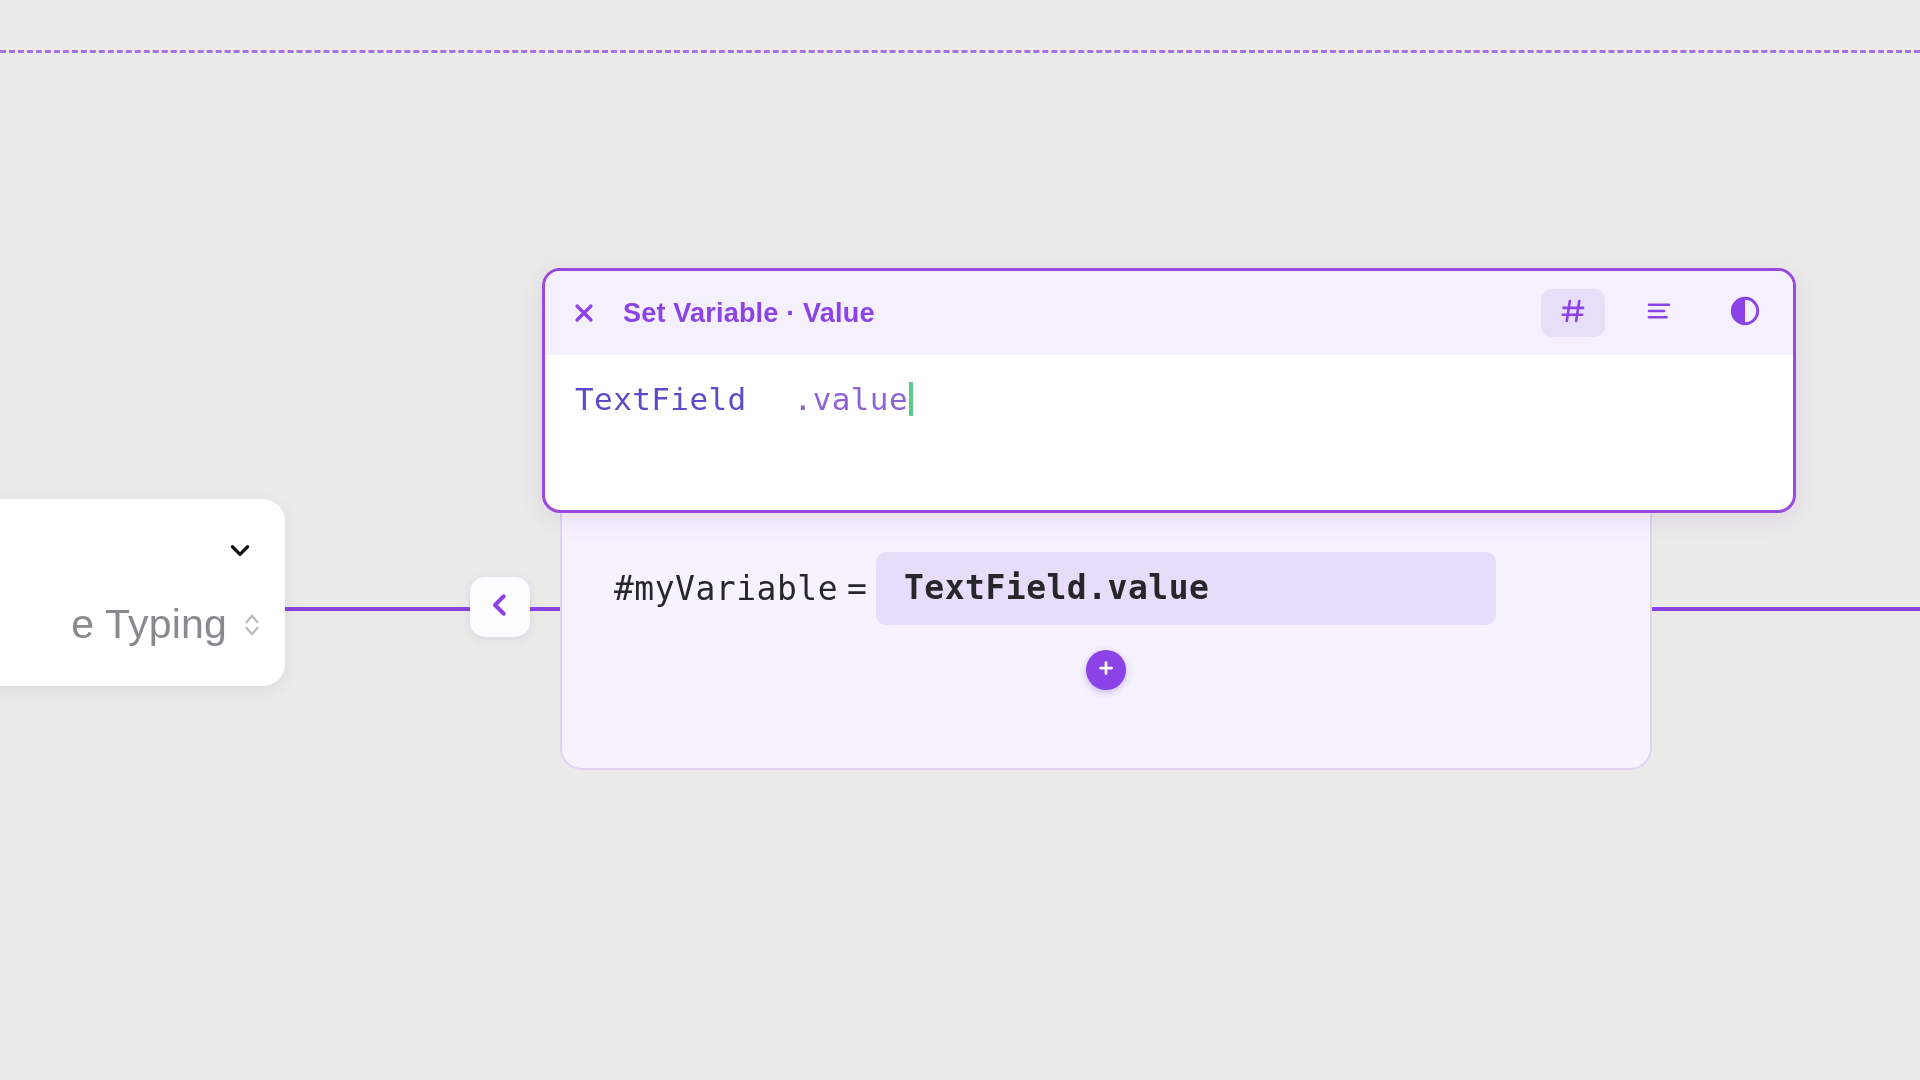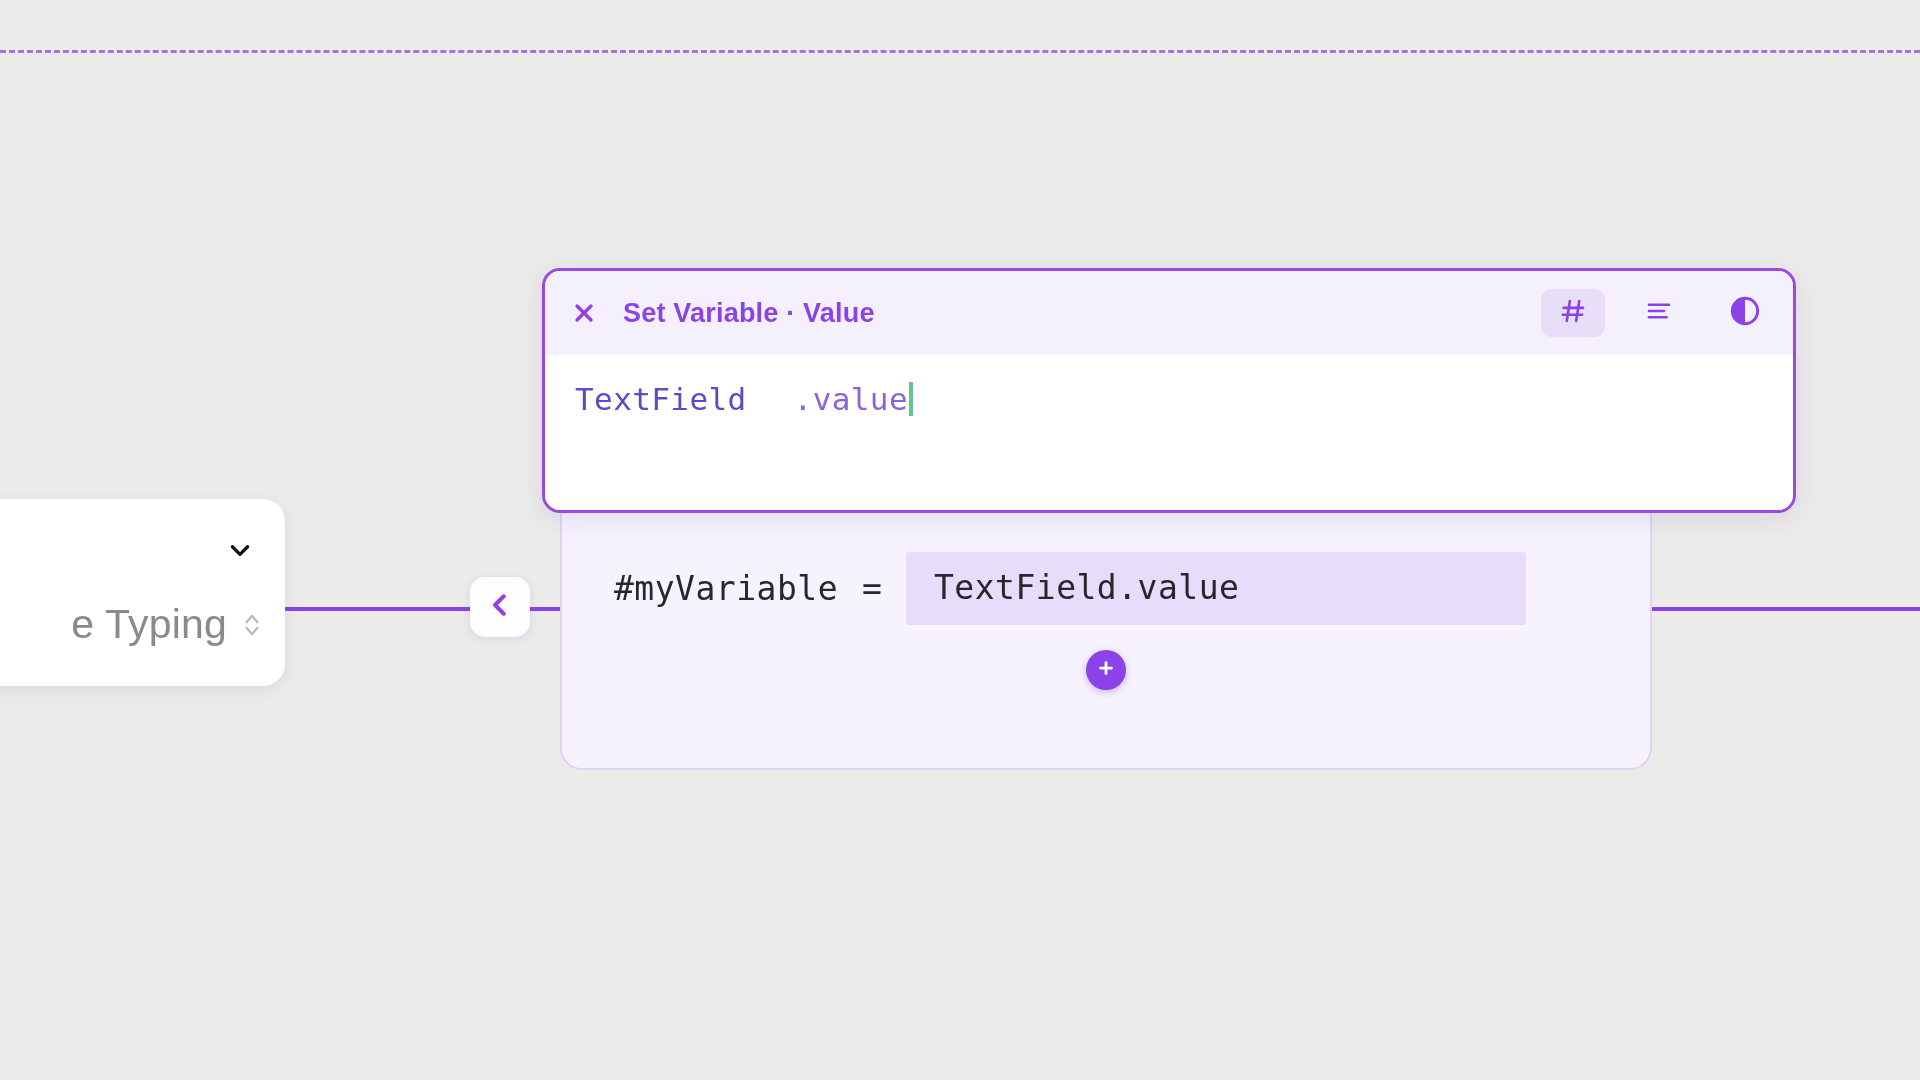--- a/index.html
+++ b/index.html
@@ -122,41 +122,42 @@
     white-space: nowrap;
   }
   .node-title .vicon { width: 26px; height: 26px; flex: none; }
 
   .node-expr {
     position: absolute;
     left: 52px;
     top: 95px;
     display: flex;
     align-items: center;
-    gap: 24px;
+    gap: 9px;
     font-family: "DejaVu Sans Mono", monospace;
   }
   .expr-var {
     font-size: 33px;
     color: #26262b;
     letter-spacing: 0.5px;
   }
   .expr-eq {
     font-size: 33px;
     color: #26262b;
   }
   .expr-pill {
     background: #e7dcf9;
-    border-radius: 4px;
+    border-radius: 10px;
     padding: 16px 28px 18px 28px;
     min-width: 620px;
     box-sizing: border-box;
     font-size: 33px;
     color: #26262b;
     letter-spacing: 0.5px;
+    font-weight: bold;
   }
 
   .node-add {
     position: absolute;
     left: 50%;
     transform: translateX(-50%);
     top: 193px;
     width: 40px;
     height: 40px;
     border-radius: 50%;
@@ -222,20 +223,21 @@
     justify-content: center;
     cursor: pointer;
   }
   .tool-btn.active { background: #e7def8; }
 
   .popup-body {
     background: #ffffff;
     height: 158px;
     padding: 26px 30px 0 30px;
     box-sizing: border-box;
+    border-radius: 28px;
   }
   .code-line {
     font-family: "DejaVu Sans Mono", monospace;
     font-size: 31px;
     letter-spacing: 0.4px;
     display: flex;
     align-items: center;
     white-space: pre;
   }
   .tok-obj  { color: #5b4ac9; }

